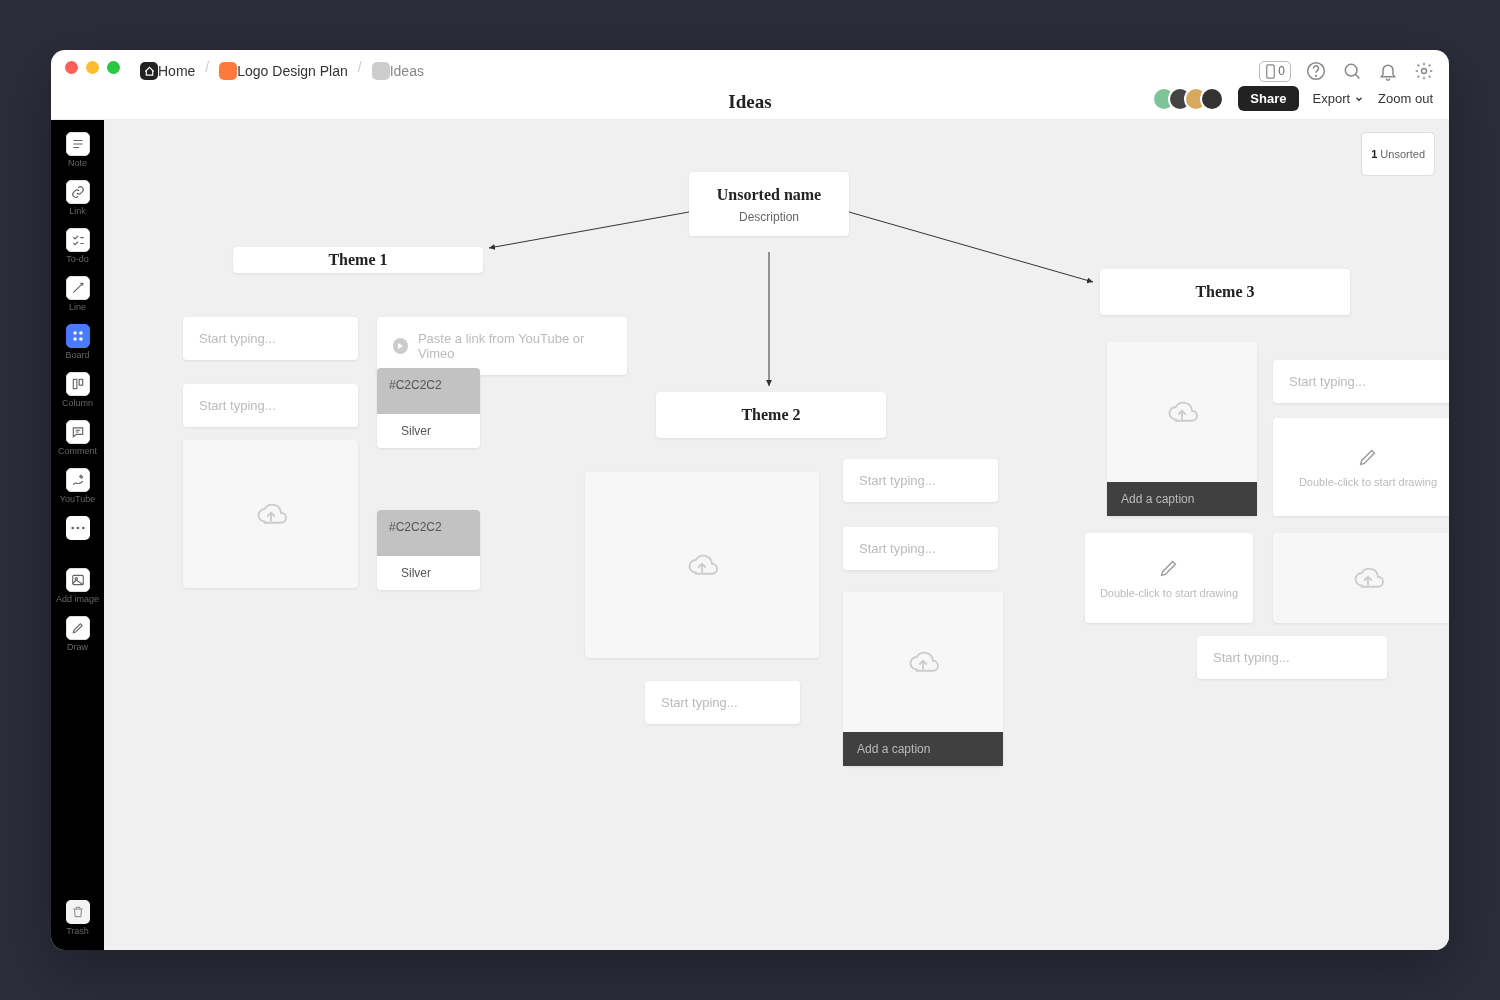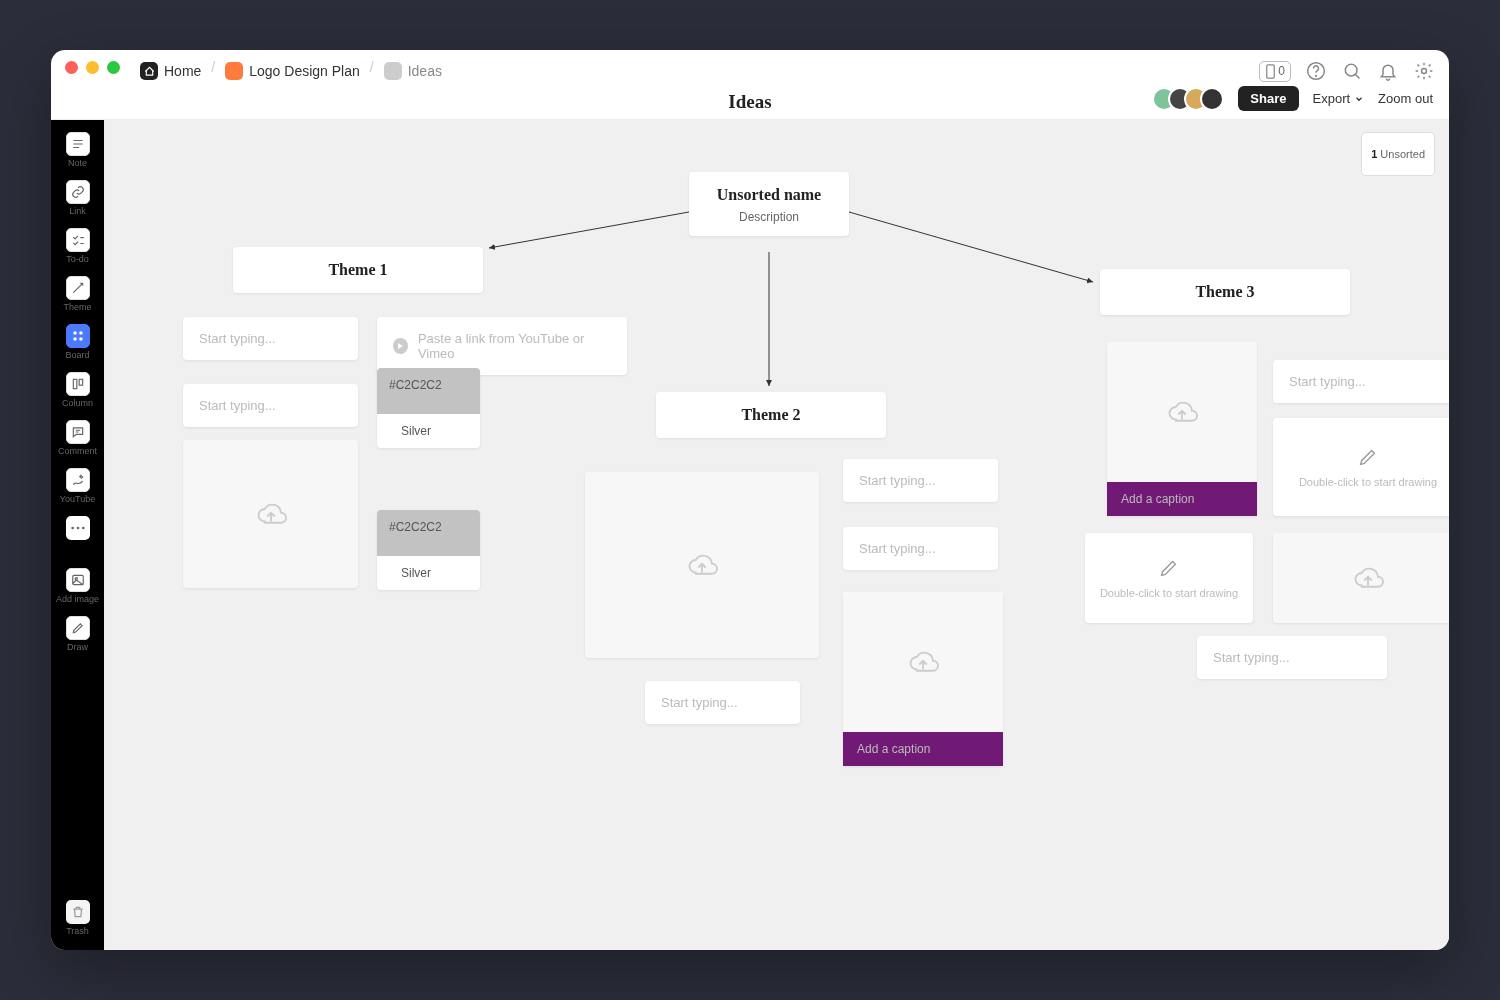--- a/index.html
+++ b/index.html
@@ -39,21 +39,21 @@
   margin-left: 12px;
   font-size: 14px;
   color: #333;
 }
 .bc-icon {
   width: 18px; height: 18px; border-radius: 5px;
   display: inline-flex; align-items: center; justify-content: center;
   font-size: 11px; color: #fff;
 }
 .bc-sep { color: #ccc; }
-.bc-item { display: flex; align-items: center; gap: 6px; font-weight: 500; margin-top: 8px; }
+.bc-item { display: flex; align-items: center; font-weight: 500; margin-top: 8px; }
 .bc-current { color: #888; }
 .topright {
   position: absolute; right: 14px; top: 10px;
   display: flex; align-items: center; gap: 14px;
 }
 .tr-icon {
   width: 22px; height: 22px; color: #888;
   display: flex; align-items: center; justify-content: center;
   cursor: pointer;
 }
@@ -127,21 +127,21 @@
   box-shadow: 0 1px 3px rgba(0,0,0,.08);
 }
 .node-title {
   font-family: Georgia, serif; font-weight: 700;
   text-align: center; color: #222;
 }
 .root-node { left: 584px; top: 52px; width: 160px; padding: 14px 10px 12px; }
 .root-node .node-title { font-size: 16px; }
 .root-node .node-desc { font-size: 12px; color: #666; text-align: center; margin-top: 6px; }
 
-.theme1 { left: 128px; top: 127px; width: 250px; padding: 14px; }
+.theme1 { left: 128px; top: 127px; width: 250px; padding: 4px; }
 .theme1 .node-title { font-size: 16px; }
 .theme2 { left: 551px; top: 272px; width: 230px; padding: 14px; }
 .theme2 .node-title { font-size: 16px; }
 .theme3 { left: 995px; top: 149px; width: 250px; padding: 14px; }
 .theme3 .node-title { font-size: 16px; }
 
 .text-card {
   padding: 14px 16px; font-size: 13px; color: #bbb;
 }
 .video-card {
@@ -162,21 +162,21 @@
   background: #f7f7f7;
 }
 .cloud-icon { width: 36px; height: 30px; color: #ccc; }
 .color-card { padding: 0; overflow: hidden; }
 .color-swatch {
   height: 46px; background: #c2c2c2; padding: 10px 12px;
   font-size: 12px; color: #555;
 }
 .color-label { padding: 10px 24px; font-size: 12px; color: #555; }
 .caption-card .caption-area {
-  padding: 10px 14px; font-size: 12px; color: #bbb; background: #701a75;
+  padding: 10px 14px; font-size: 12px; color: #bbb; background: #404040;
 }
 .sketch-card {
   display: flex; flex-direction: column; align-items: center;
   justify-content: center; gap: 8px; color: #bbb; font-size: 11px;
 }
 .pencil-icon { width: 22px; height: 22px; color: #999; }
 
 svg.connector {
   position: absolute; left: 0; top: 0; width: 100%; height: 100%;
   pointer-events: none;
@@ -293,21 +293,21 @@
         </div>
       <span>To-do</span>
     </div>
     <div class="tool">
       <div class="tool-icon">
           <svg width="14" height="14" viewBox="0 0 24 24" stroke="currentColor" stroke-width="2" fill="none">
             <path d="M4 20L20 4"></path>
             <path d="M16 4h4v4"></path>
           </svg>
         </div>
-      <span>Theme</span>
+      <span>Line</span>
     </div>
     <div class="tool active">
       <div class="tool-icon">
           <svg width="14" height="14" viewBox="0 0 24 24" fill="currentColor">
             <circle cx="7" cy="7" r="3"></circle>
             <circle cx="17" cy="7" r="3"></circle>
             <circle cx="7" cy="17" r="3"></circle>
             <circle cx="17" cy="17" r="3"></circle>
           </svg>
         </div>

